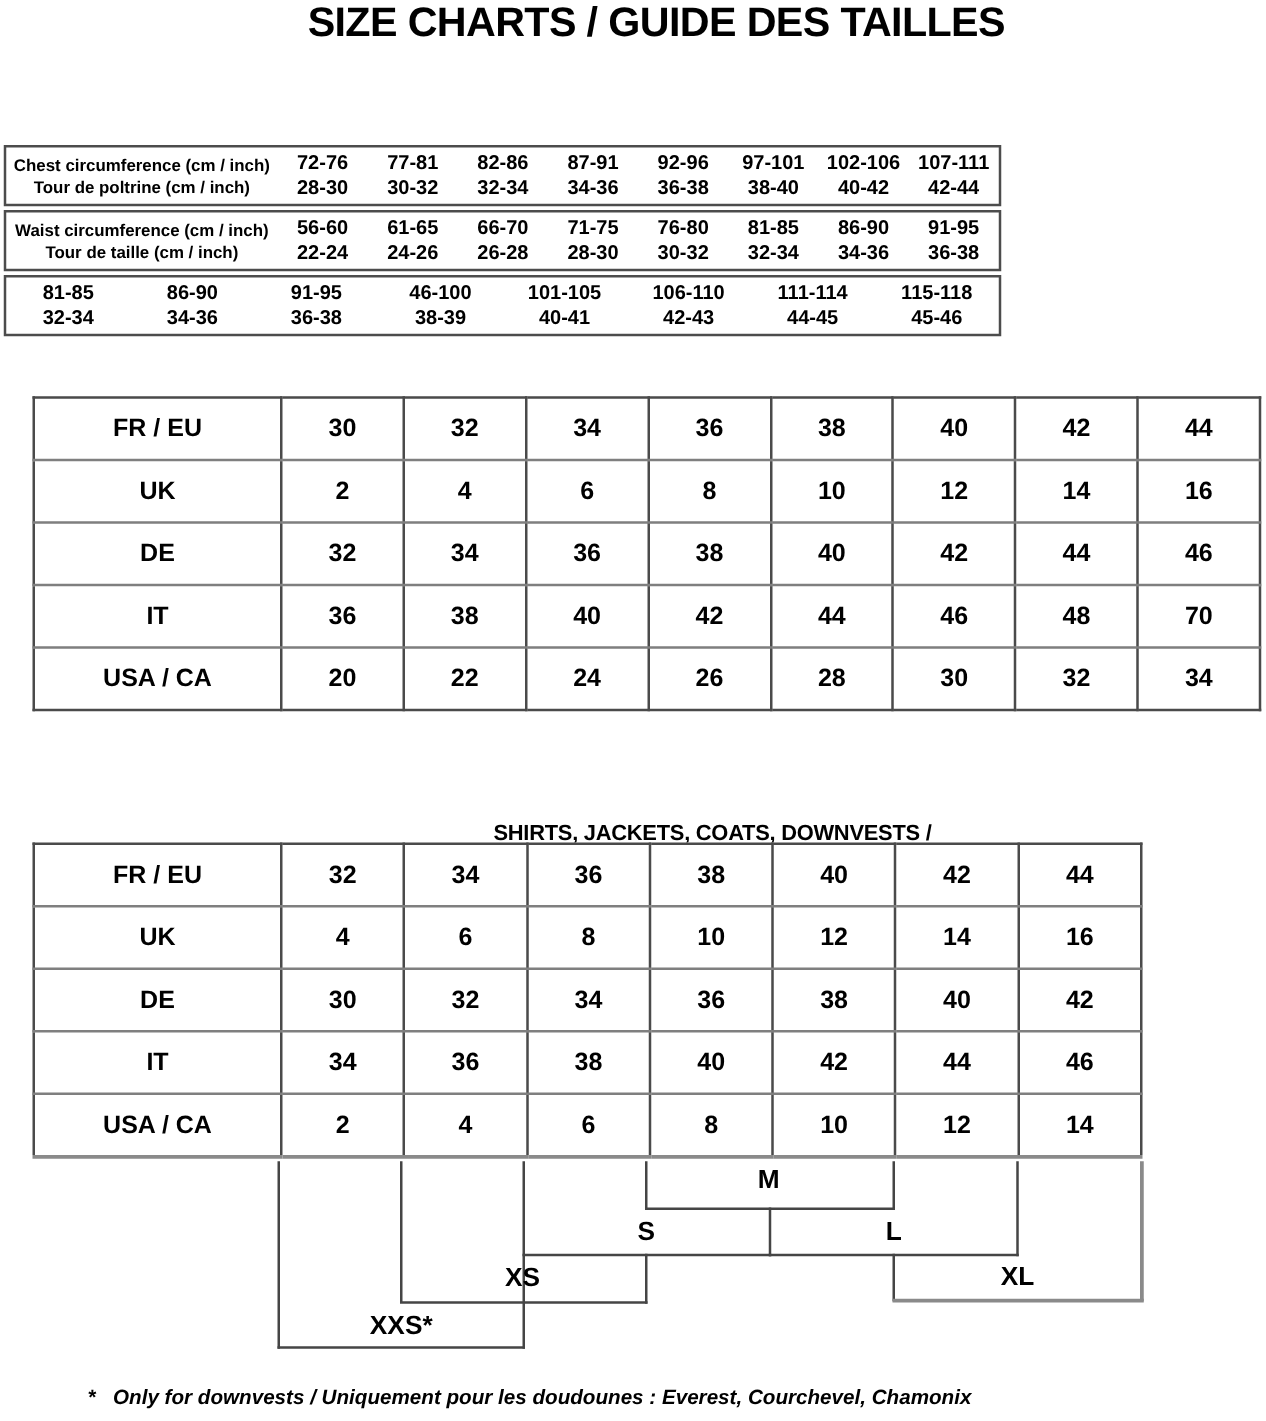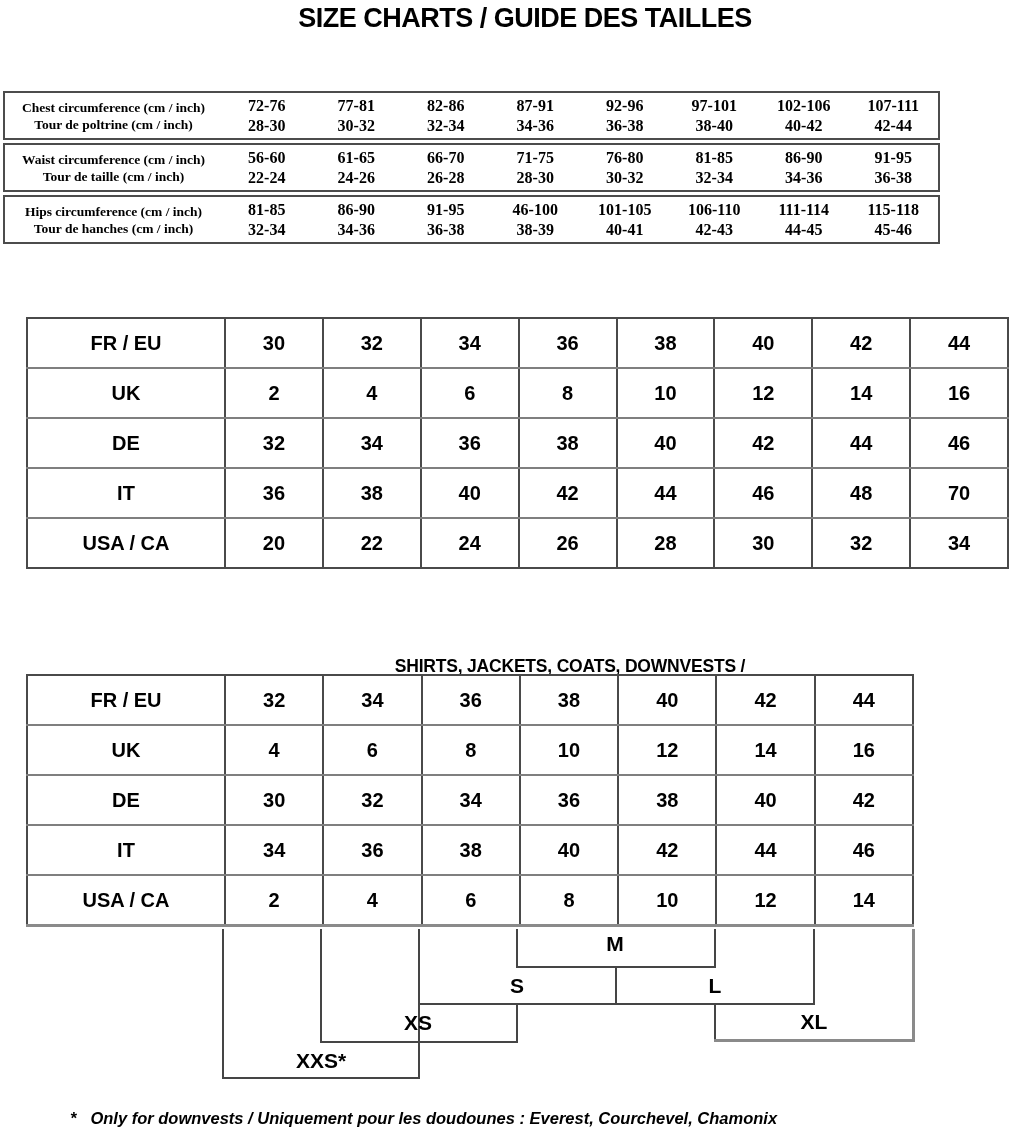--- a/index.html
+++ b/index.html
@@ -1,23 +1,23 @@
 <!DOCTYPE html>
 <html><head>
 <meta charset="utf-8">
 <style>
   html,body{margin:0;padding:0;background:#fff;}
   body{width:1013px;height:1137px;position:relative;font-family:"Liberation Sans",sans-serif;color:#000;overflow:hidden;}
 
   
   .title{position:absolute;top:2px;left:37px;width:976px;text-align:center;
-         font-weight:bold;font-size:27px;line-height:32px;letter-spacing:-0.5px;}
-
-  
-  .measurements{position:absolute;top:91px;left:3px;width:937px;font-family:Liberation Serif, serif;}
+         font-weight:bold;font-size:33px;line-height:32px;letter-spacing:-0.5px;}
+
+  
+  .measurements{position:absolute;top:116px;left:3px;width:798px;}
   .m-band{display:flex;align-items:center;border:2px solid #4c4c4c;height:45px;margin-bottom:3px;background:#fff;}
   .m-label{width:217px;text-align:center;font-weight:bold;font-size:13.5px;line-height:17px;}
   .m-val{flex:1;text-align:center;font-weight:bold;font-size:16px;line-height:20px;}
 
   
   .section-heading{position:absolute;text-align:center;font-weight:bold;font-size:17.5px;line-height:24px;letter-spacing:-0.2px;margin-top:42px;}
   #breeches-heading{top:283px;left:415px;width:400px;}
   #shirts-heading{top:612px;left:270px;width:600px;}
 
   
@@ -146,24 +146,20 @@
     <div class="m-val">
         <div>86-90</div>
         <div>34-36</div>
       </div>
     <div class="m-val">
         <div>91-95</div>
         <div>36-38</div>
       </div>
   </div>
   <div class="m-band">
-    <div class="m-label">
-      <div>Hips circumference (cm / inch)</div>
-      <div>Tour de hanches (cm / inch)</div>
-    </div>
     <div class="m-val">
         <div>81-85</div>
         <div>32-34</div>
       </div>
     <div class="m-val">
         <div>86-90</div>
         <div>34-36</div>
       </div>
     <div class="m-val">
         <div>91-95</div>

